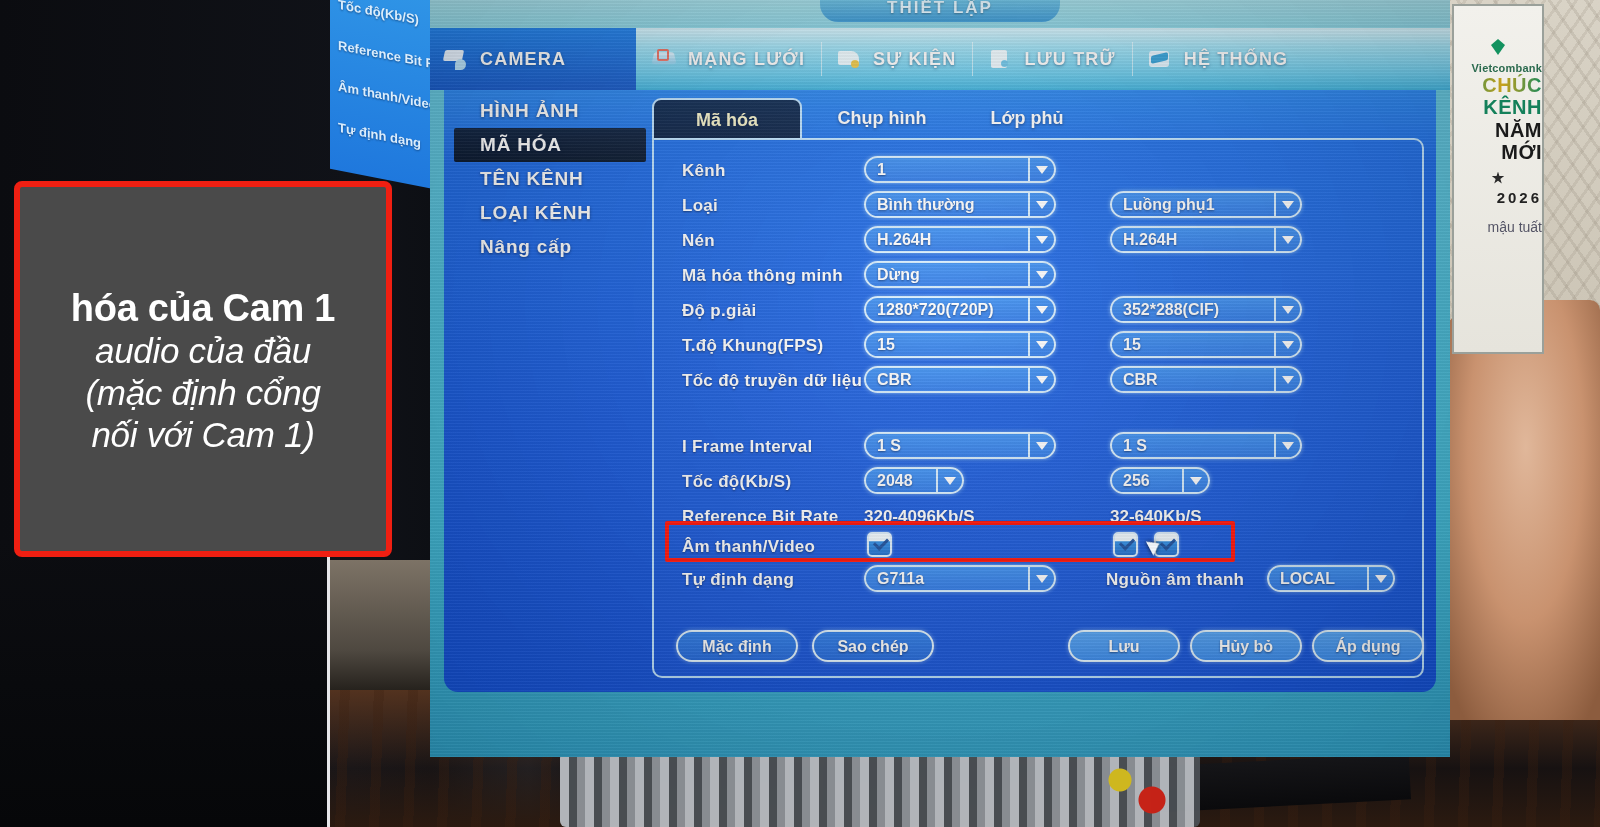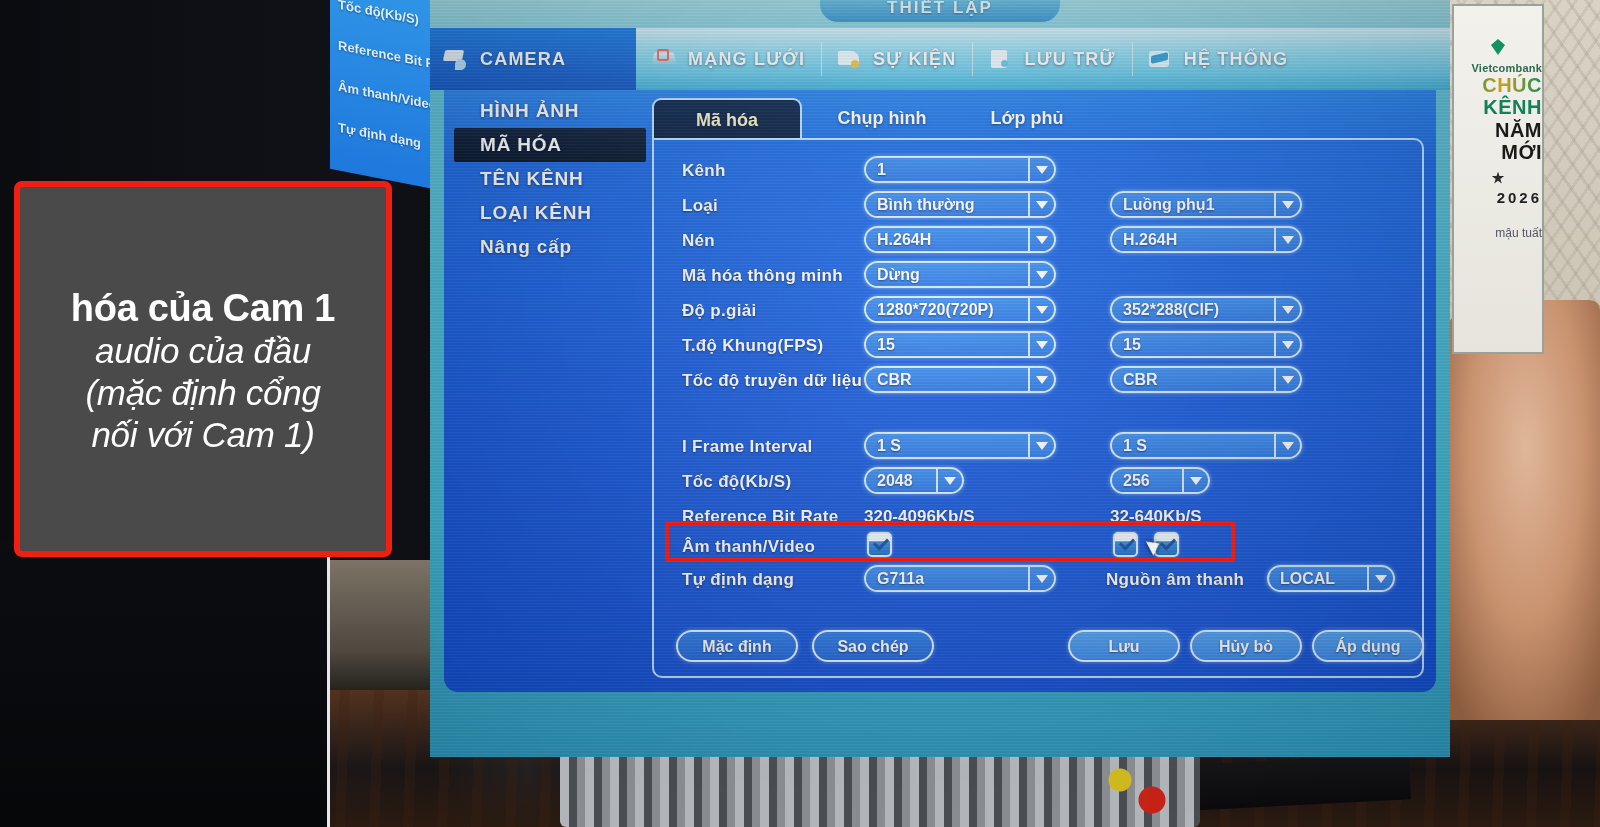--- a/index.html
+++ b/index.html
@@ -76,21 +76,21 @@
   .cal-l1,.cal-l2,.cal-l3,.cal-l4 {
     font-size: 20px; font-weight: bold; line-height: 1.12; letter-spacing: .5px; margin-left: 8px;
   }
   .cal-l1 { background: linear-gradient(90deg,#1b8a5a,#c9a11c,#1b8a5a); -webkit-background-clip: text; background-clip:text; color: transparent; }
   .cal-l2 { color: #14805a; }
   .cal-l3 { color: #1a1a1a; }
   .cal-l4 { color: #1a1a1a; }
   .cal-star { margin: 8px auto 4px auto; width: 13px; height: 13px; background:#2b2b2b;
     clip-path: polygon(50% 0,61% 35%,98% 35%,68% 57%,79% 91%,50% 70%,21% 91%,32% 57%,2% 35%,39% 35%); }
   .cal-year { font-size: 15px; letter-spacing: 3px; color: #222; font-weight: bold; }
-  .cal-sub { font-size: 12px; color: #556; margin-top: 20px; }
+  .cal-sub { font-size: 14px; color: #556; margin-top: 13px; }
 
   
   .tv {
     position: absolute; left: 430px; top: 0px; width: 1020px; height: 757px;
     background: linear-gradient(180deg,#9fd9e4 0%, #63c4dc 10%, #49bcd8 40%, #3fb8d6 70%, #2e9fc6 100%);
     overflow: hidden;
   }
   .tv-glow { position:absolute; inset:0; pointer-events:none;
     background: radial-gradient(ellipse at 50% 40%, rgba(255,255,255,.10) 0%, rgba(0,0,0,.18) 100%); }
 

